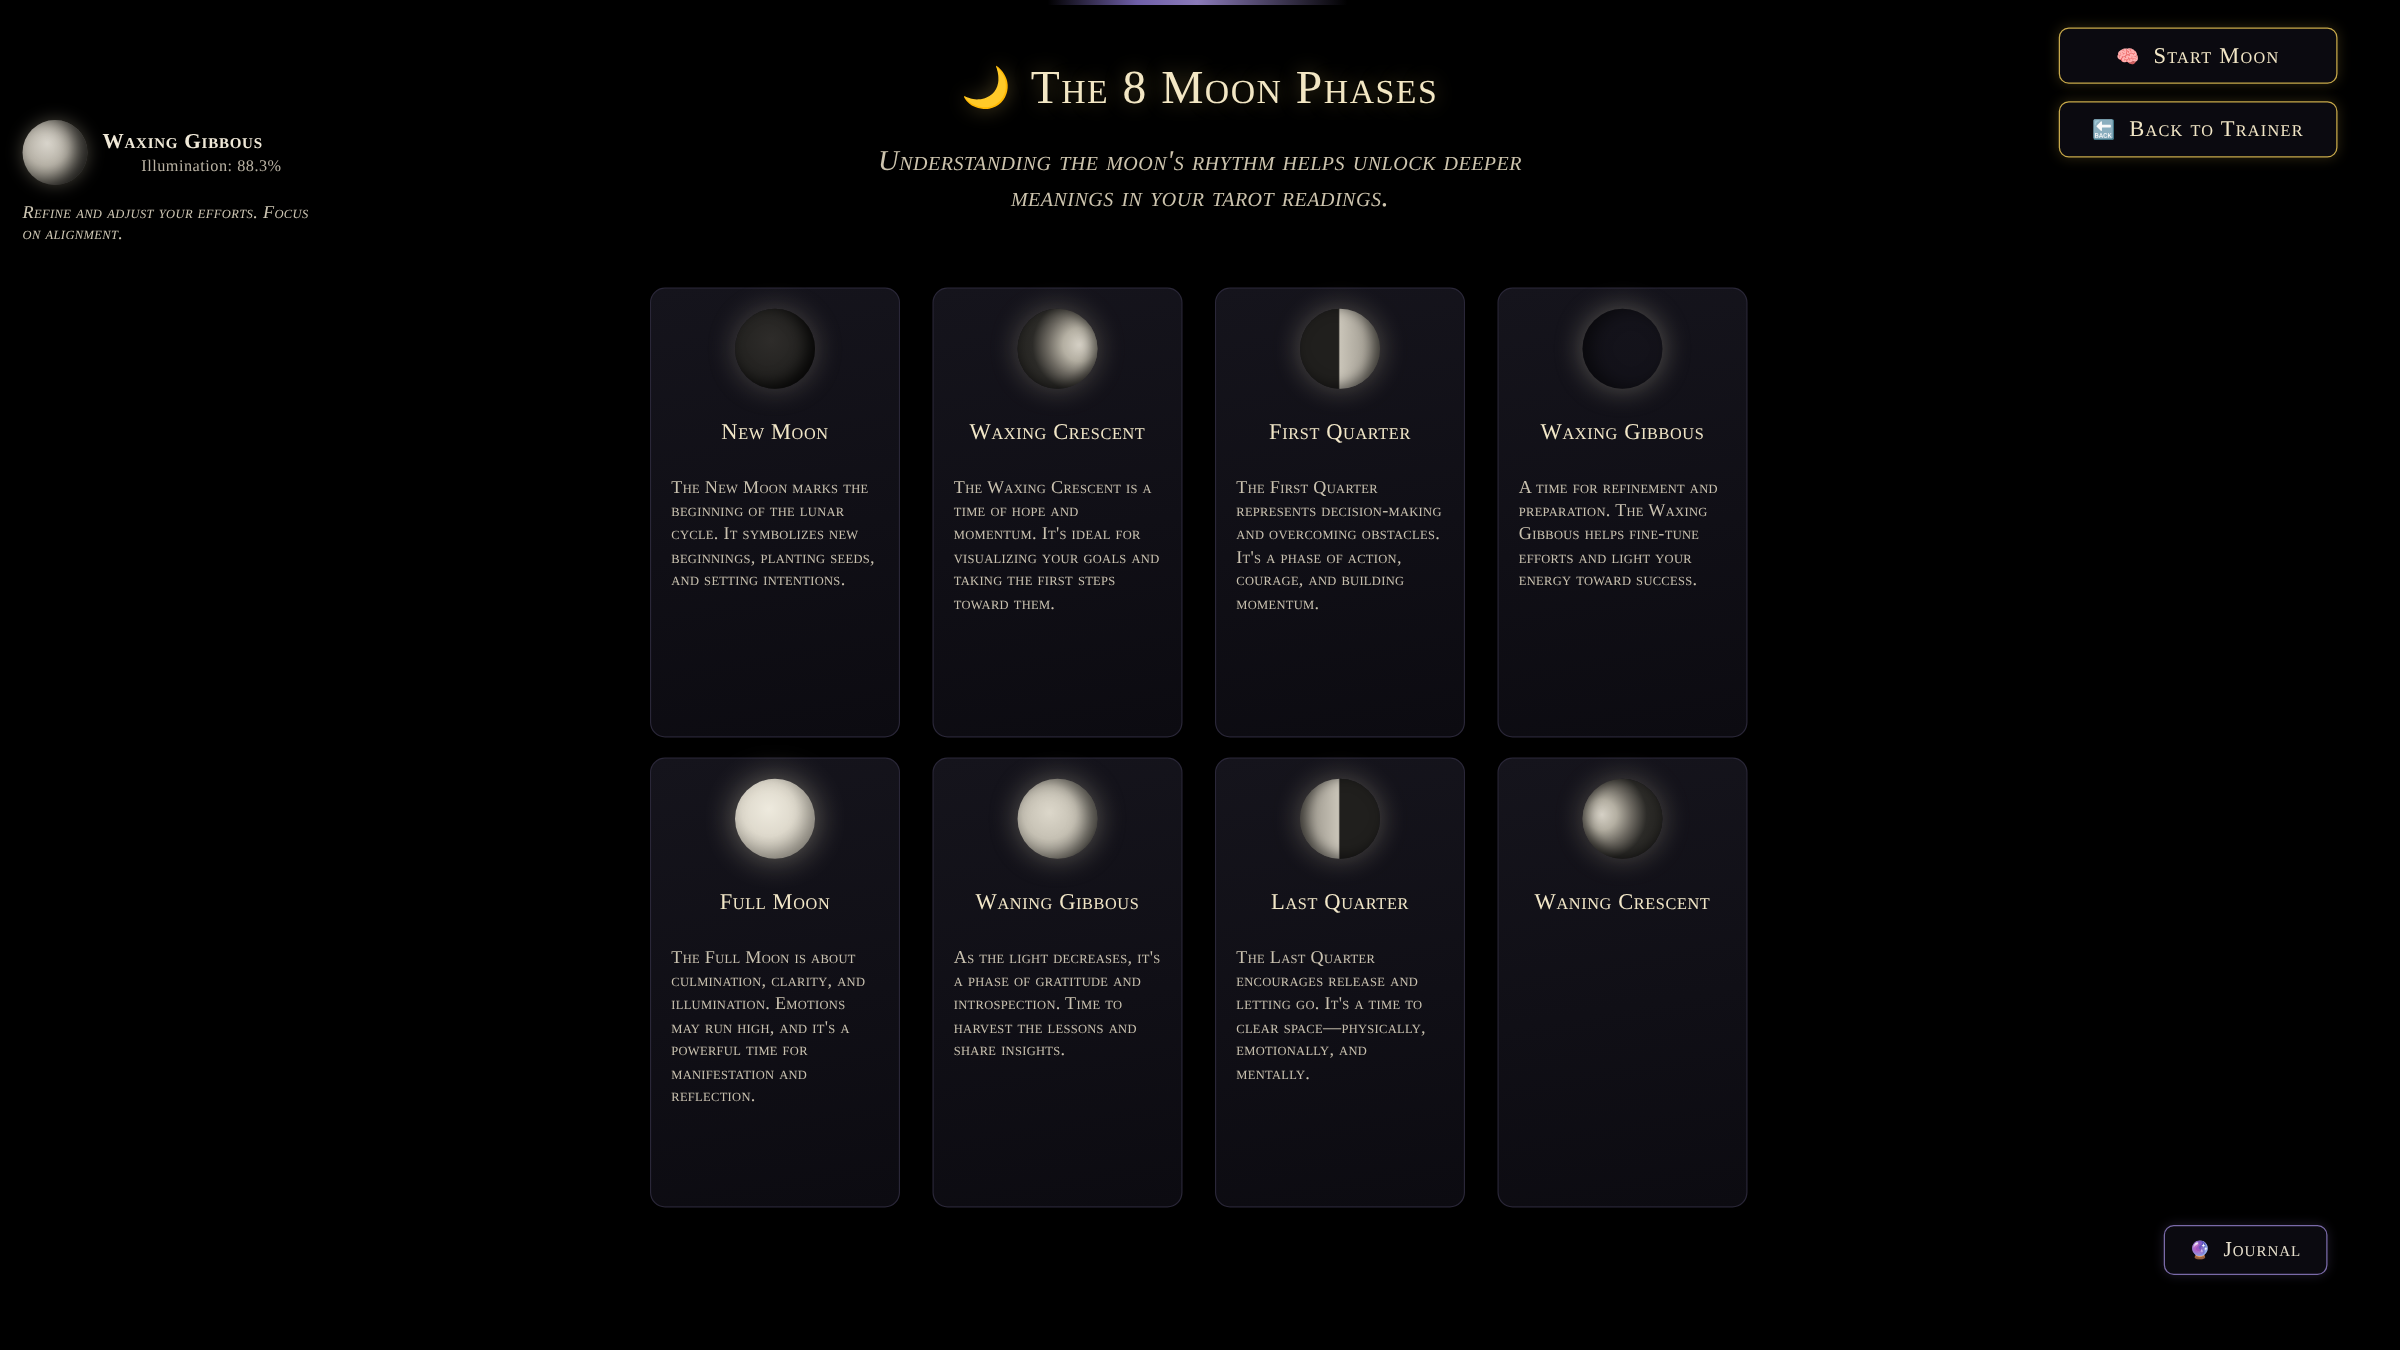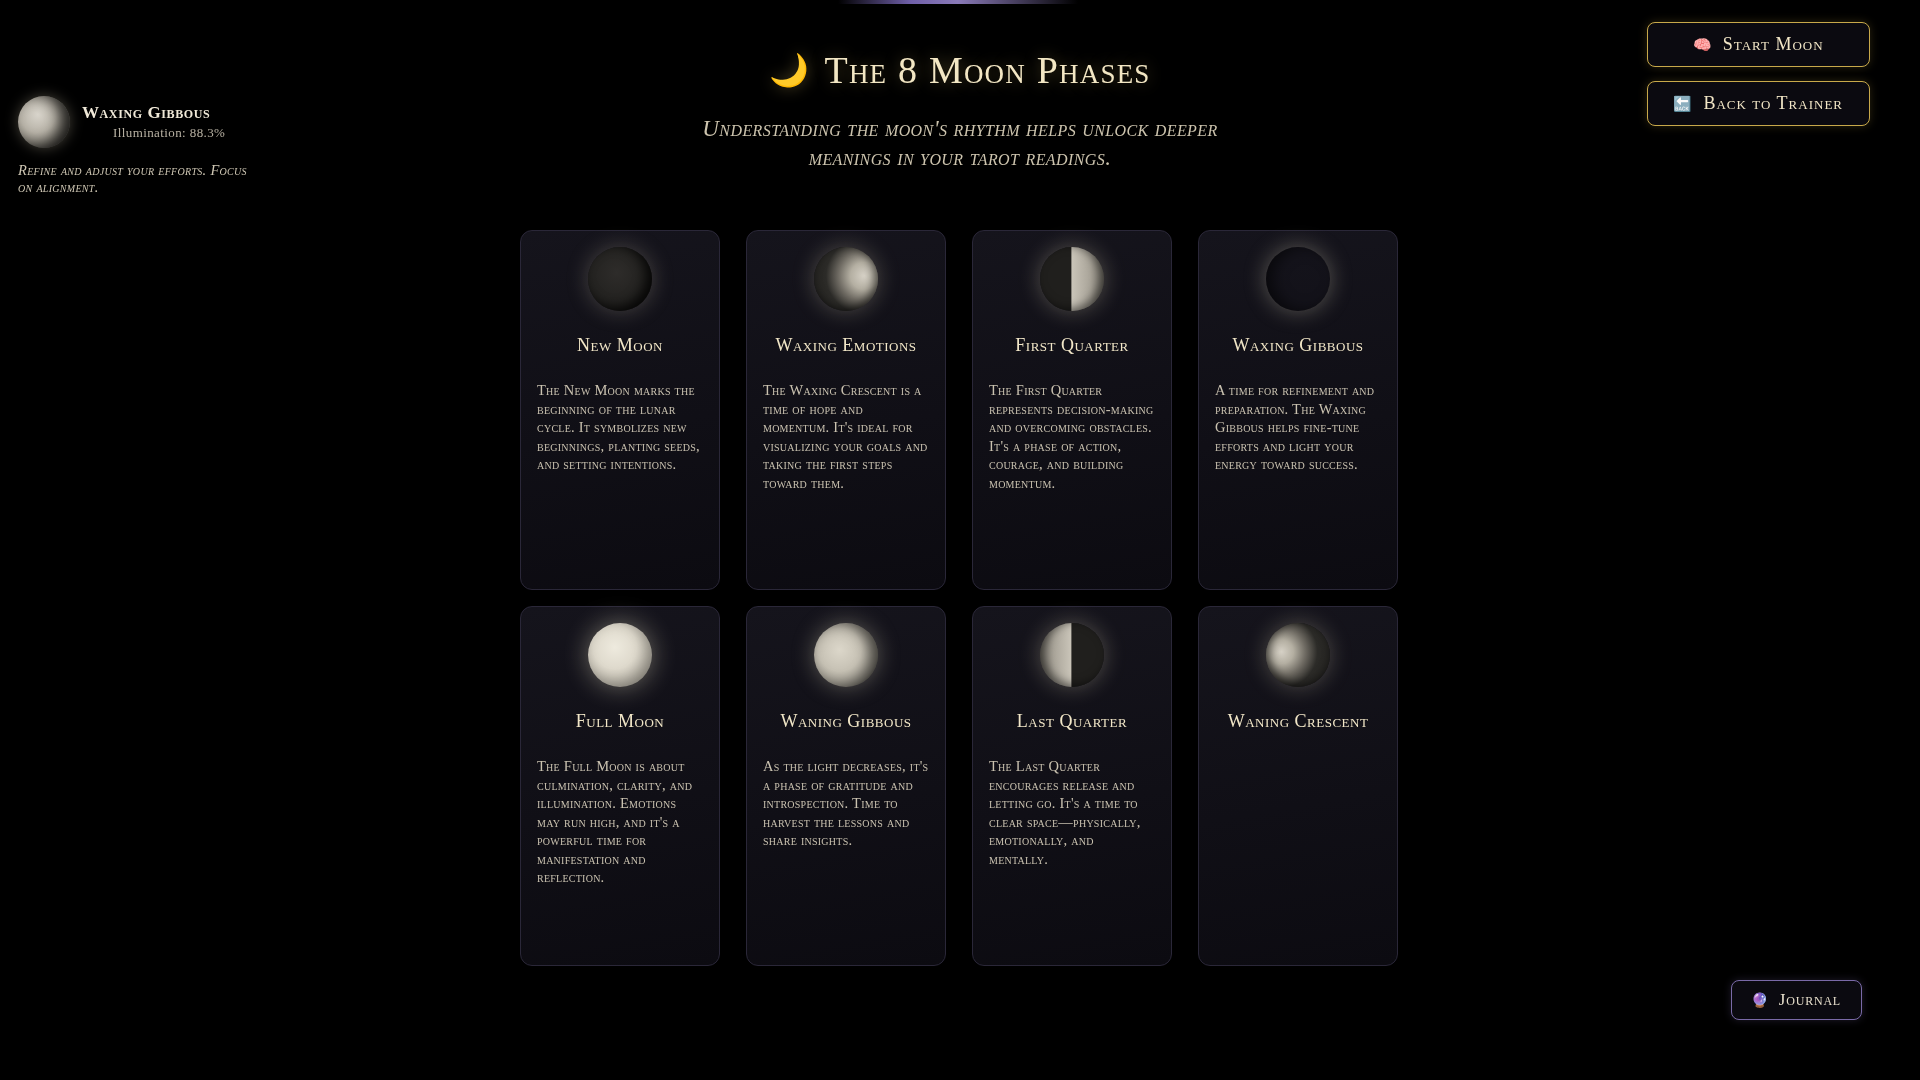--- a/index.html
+++ b/index.html
@@ -232,21 +232,21 @@
 <div class="grid">
 
   <div class="card">
     <div class="card-moon m-new"></div>
     <div class="card-title">New Moon</div>
     <div class="card-desc">The New Moon marks the beginning of the lunar cycle. It symbolizes new beginnings, planting seeds, and setting intentions.</div>
   </div>
 
   <div class="card">
     <div class="card-moon m-wax-cres"></div>
-    <div class="card-title">Waxing Emotions</div>
+    <div class="card-title">Waxing Crescent</div>
     <div class="card-desc">The Waxing Crescent is a time of hope and momentum. It's ideal for visualizing your goals and taking the first steps toward them.</div>
   </div>
 
   <div class="card">
     <div class="card-moon m-first-q"></div>
     <div class="card-title">First Quarter</div>
     <div class="card-desc">The First Quarter represents decision-making and overcoming obstacles. It's a phase of action, courage, and building momentum.</div>
   </div>
 
   <div class="card">

